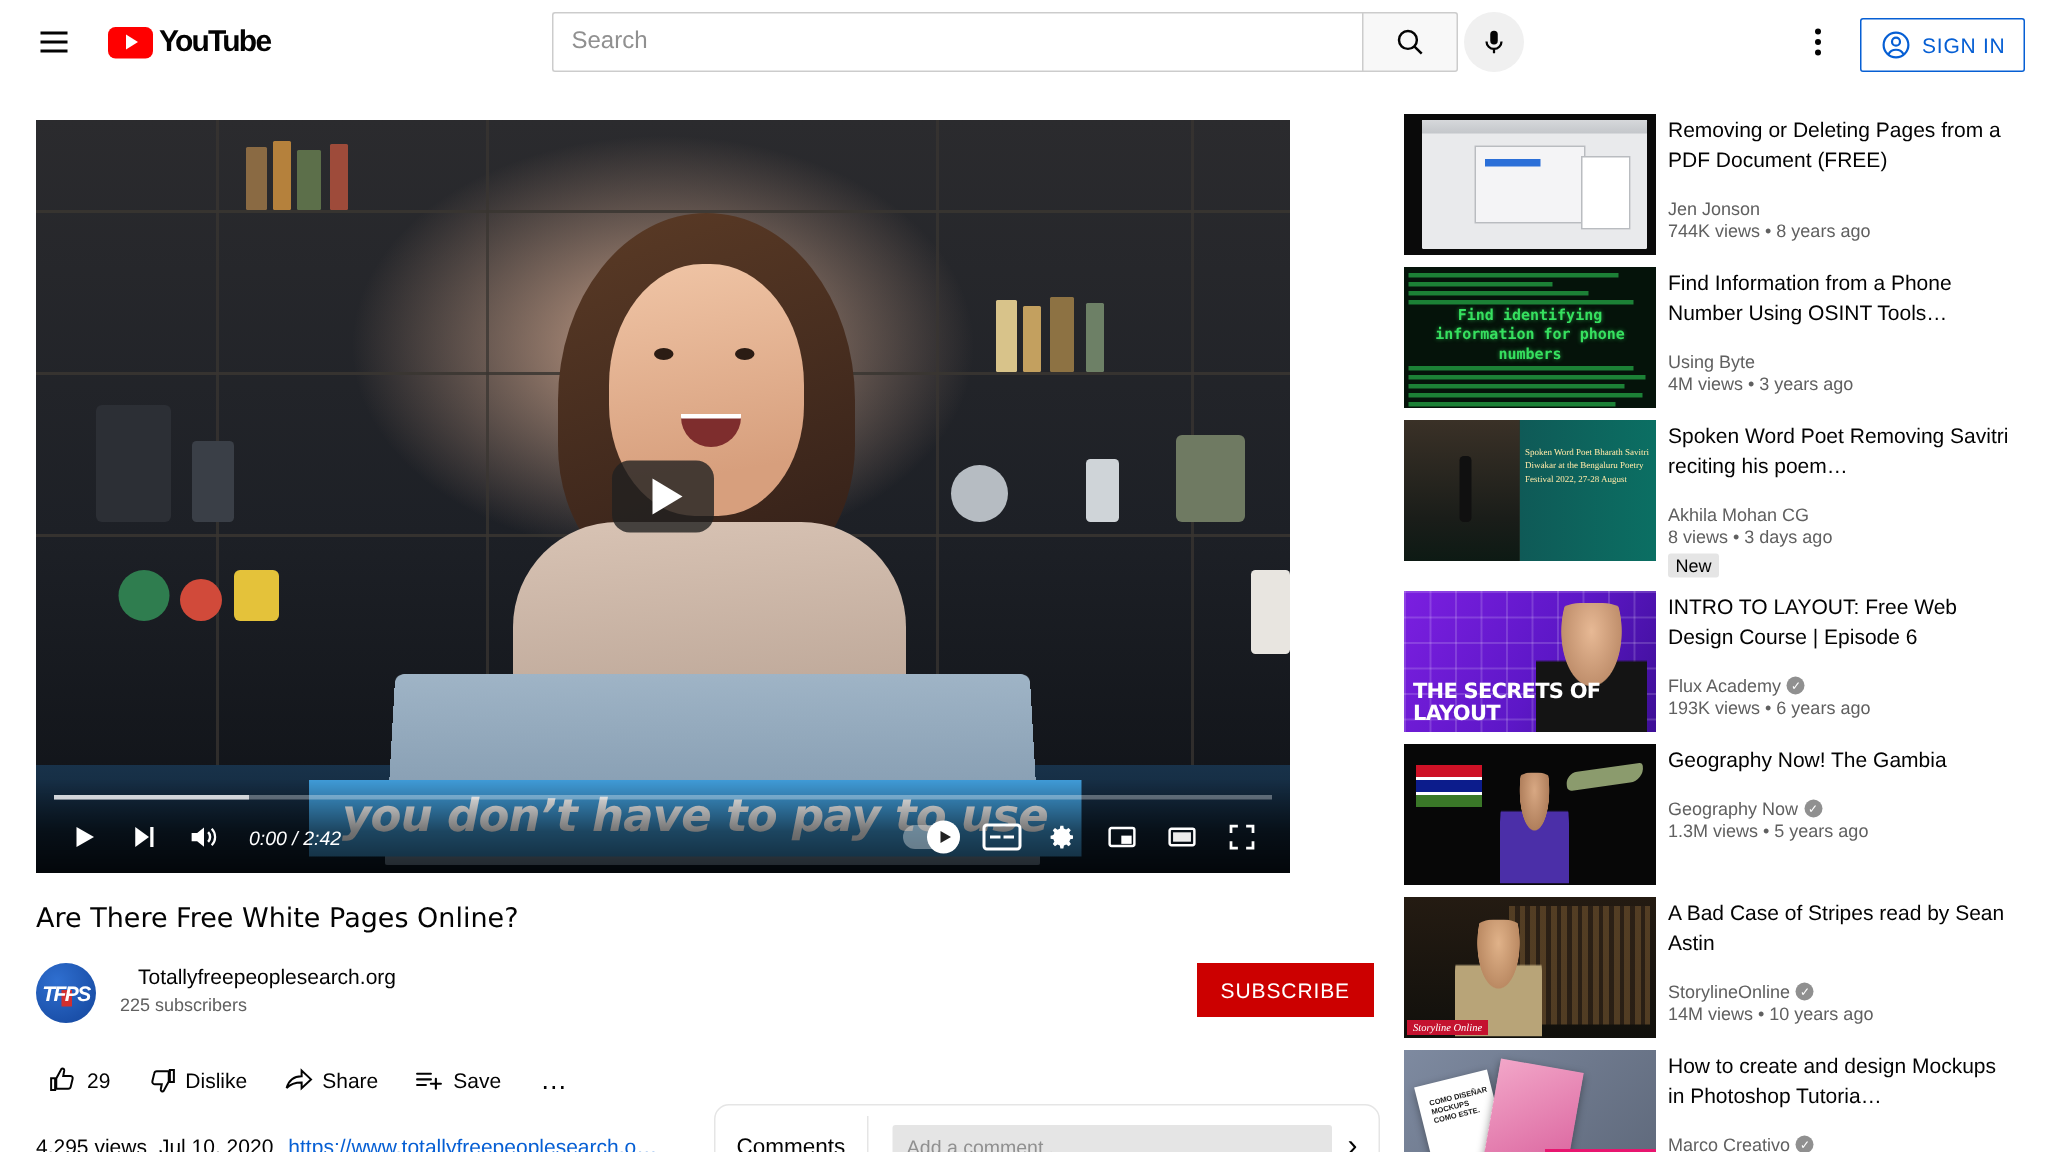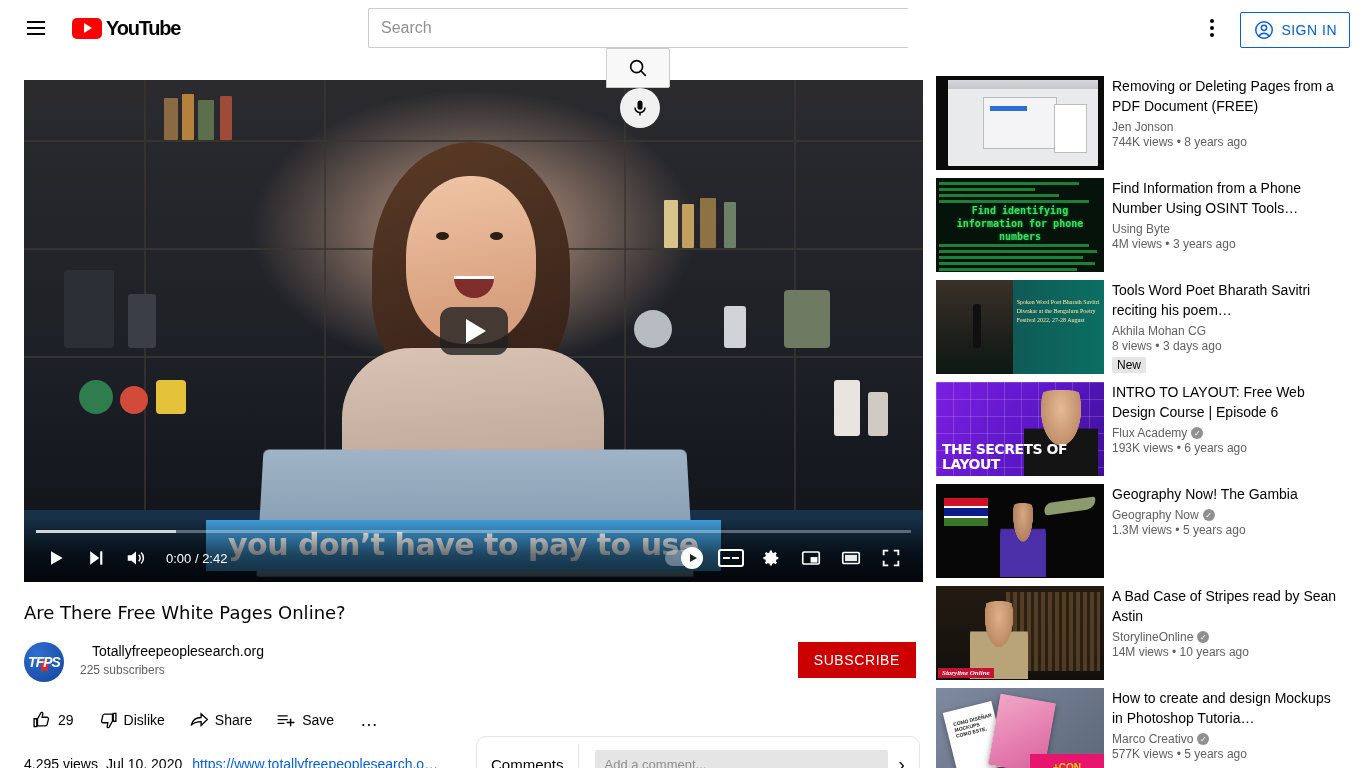--- a/index.html
+++ b/index.html
@@ -39,21 +39,21 @@
     border-bottom: 5px solid transparent;
     margin-left: 2px;
   }
   .yt-logo .wordmark {
     font-size: 20px; font-weight: bold; letter-spacing: -1.2px;
     margin-left: 4px; color: #030303;
   }
 
   .search-wrap {
     position: absolute; left: 368px; top: 8px;
-    display: flex; align-items: center; flex-direction: column;
+    display: flex; align-items: center;
   }
   .search-box {
     width: 540px; height: 40px;
     border: 1px solid #ccc; border-right: none;
     border-radius: 2px 0 0 2px;
     display: flex; align-items: center;
     padding: 0 8px 0 12px;
     background: #fff;
   }
   .search-box input {
@@ -99,22 +99,22 @@
   #page {
     position: absolute; top: 56px; left: 0;
     width: 1366px; height: 712px;
   }
 
   
   #primary {
     position: absolute; left: 24px; top: 24px; width: 892px;
   }
   .player {
-    position: relative; width: 899px; height: 502px;
-    background: #1d4ed8; overflow: hidden;
+    position: relative; width: 836px; height: 502px;
+    background: #1d4ed8; overflow: hidden; font-style: italic;
   }
   
   .thumb-bg {
     position: absolute; inset: 0;
     background:
       radial-gradient(ellipse 40% 45% at 50% 30%, #c8a088 0%, rgba(200,160,136,0) 62%),
       linear-gradient(180deg, #2b2b2e 0%, #1d2026 55%, #0e1116 100%);
   }
   .shelf {
     position: absolute; left: 0; right: 0; height: 2px; background: #3a3631; opacity: .85;
@@ -336,21 +336,21 @@
   .rec-thumb {
     width: 168px; height: 94px; flex: none;
     background: #181818; border-radius: 0;
     position: relative; overflow: hidden;
   }
   .rec-info { margin-left: 8px; width: 230px; overflow: hidden; }
   .rec-title {
     font-size: 14px; line-height: 20px; font-weight: 500;
     color: #030303; max-height: 40px; overflow: hidden;
   }
-  .rec-channel { font-size: 12px; color: #606060; margin-top: 4px; display: flex; align-items: center; gap: 4px; text-align: center; }
+  .rec-channel { font-size: 12px; color: #606060; margin-top: 16px; display: flex; align-items: center; gap: 4px; text-align: center; }
   .rec-meta { font-size: 12px; color: #606060; margin-top: 1px; }
   .verified {
     width: 12px; height: 12px; border-radius: 50%; background: #909090;
     display: inline-flex; align-items: center; justify-content: center;
     color: #fff; font-size: 8px; flex: none;
   }
   .badge-new {
     display: inline-block; margin-top: 4px;
     background: #e5e5e5; color: #030303;
     font-size: 12px; padding: 1px 5px; border-radius: 2px;
@@ -432,21 +432,21 @@
     background: radial-gradient(ellipse at 50% 16%, #d8a883 0%, #b07f5c 30%, rgba(0,0,0,0) 31%),
                 linear-gradient(180deg, rgba(0,0,0,0) 34%, #4b2fa8 36%);
     border-radius: 45% 45% 0 0;
   }
   .t-geo .map {
     position:absolute; right:8px; top:16px; width:52px; height:12px;
     background:#8b9b6d; border-radius: 8px 2px 10px 3px;
     transform: rotate(-8deg);
   }
 
-  .t-stripes { background: linear-gradient(180deg,#241b12 0%, #11100c 100%); font-weight: bold; }
+  .t-stripes { background: linear-gradient(180deg,#241b12 0%, #11100c 100%); }
   .t-stripes .shelfy {
     position:absolute; right:4px; top:6px; width:56%; height:84%;
     background: repeating-linear-gradient(90deg, #5c4427 0 4px, #2d2116 4px 7px);
     opacity:.85;
   }
   .t-stripes .man2 {
     position:absolute; left:20%; top:16%; width:58px; height:78px;
     background: radial-gradient(ellipse at 50% 20%, #e0b289 0%, #bb8a63 34%, rgba(0,0,0,0) 35%),
                 linear-gradient(180deg, rgba(0,0,0,0) 38%, #b8a478 40%);
     border-radius: 44% 44% 0 0;
@@ -744,21 +744,21 @@
       </div>
     </div>
 
     <div class="rec">
       <div class="rec-thumb t-poet">
         <div class="stage"></div>
         <div class="figure"></div>
         <div class="ptxt">Spoken Word Poet Bharath Savitri Diwakar at the Bengaluru Poetry Festival 2022, 27-28 August</div>
       </div>
       <div class="rec-info">
-        <div class="rec-title">Tools Word Poet Bharath Savitri reciting his poem…</div>
+        <div class="rec-title">Spoken Word Poet Removing Savitri reciting his poem…</div>
         <div class="rec-channel">
           <span>Akhila Mohan CG</span>
         </div>
         <div class="rec-meta">8 views • 3 days ago</div>
         <div class="badge-new">New</div>
       </div>
     </div>
 
     <div class="rec">
       <div class="rec-thumb t-layout">

